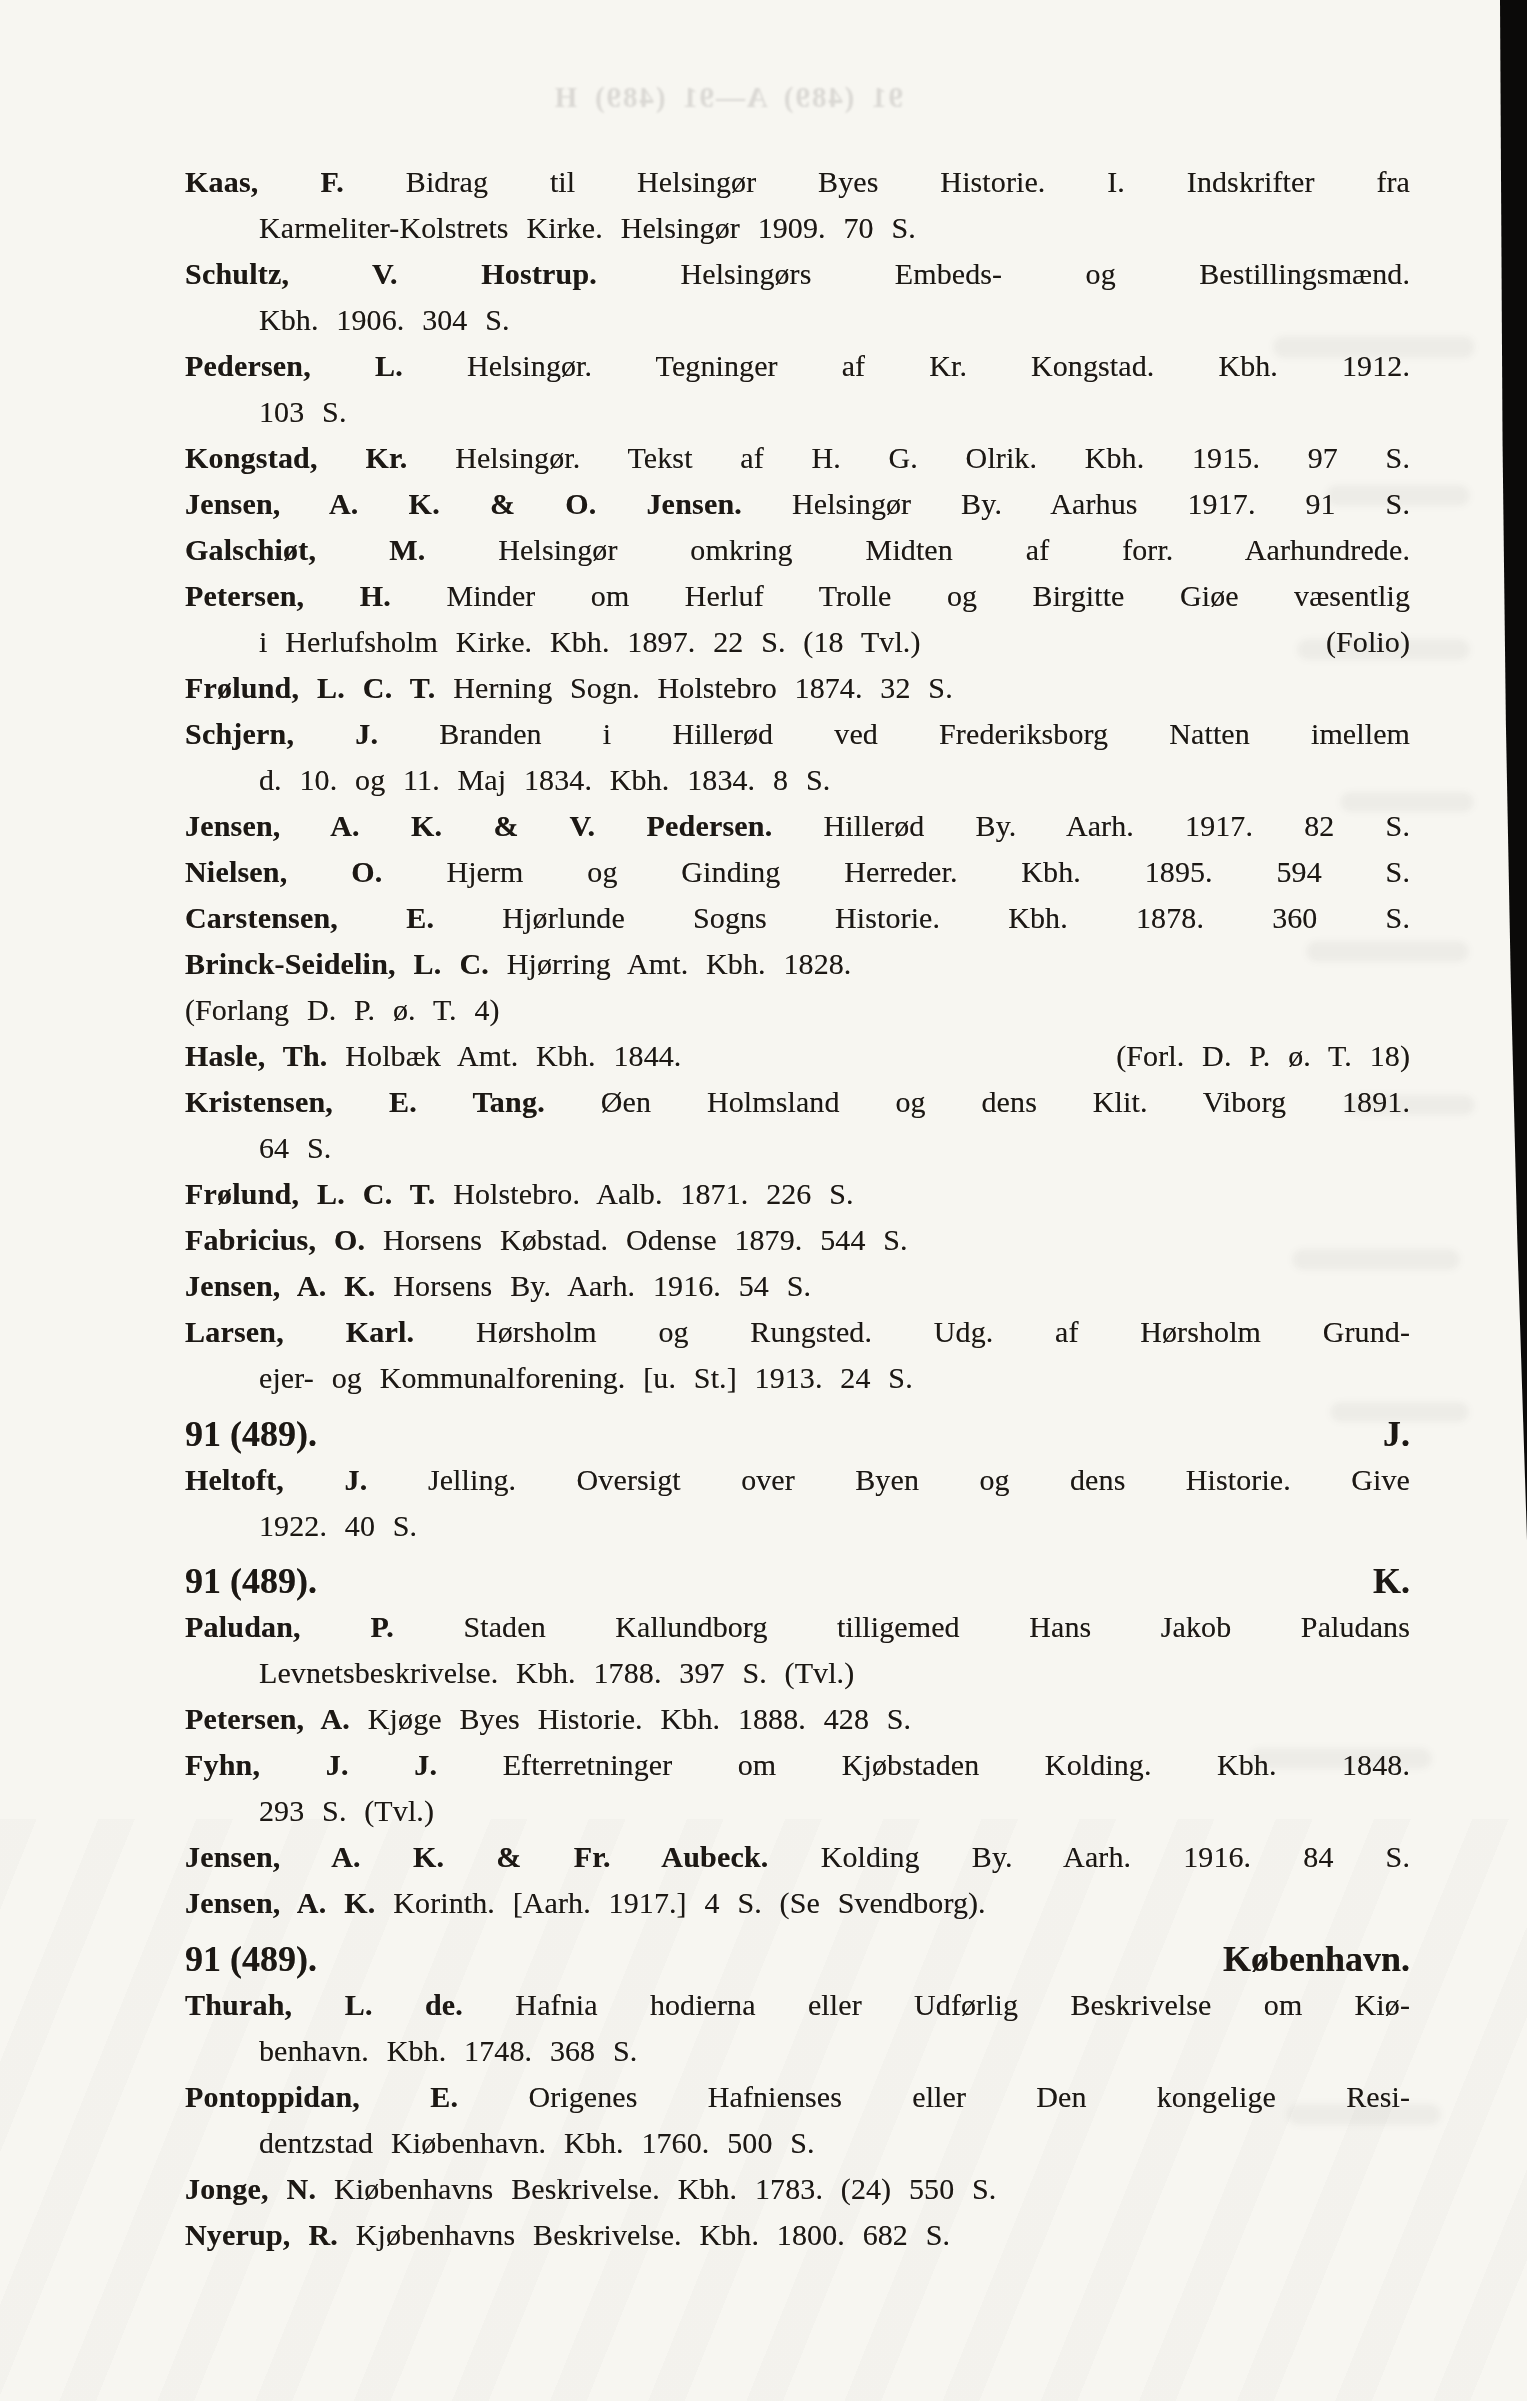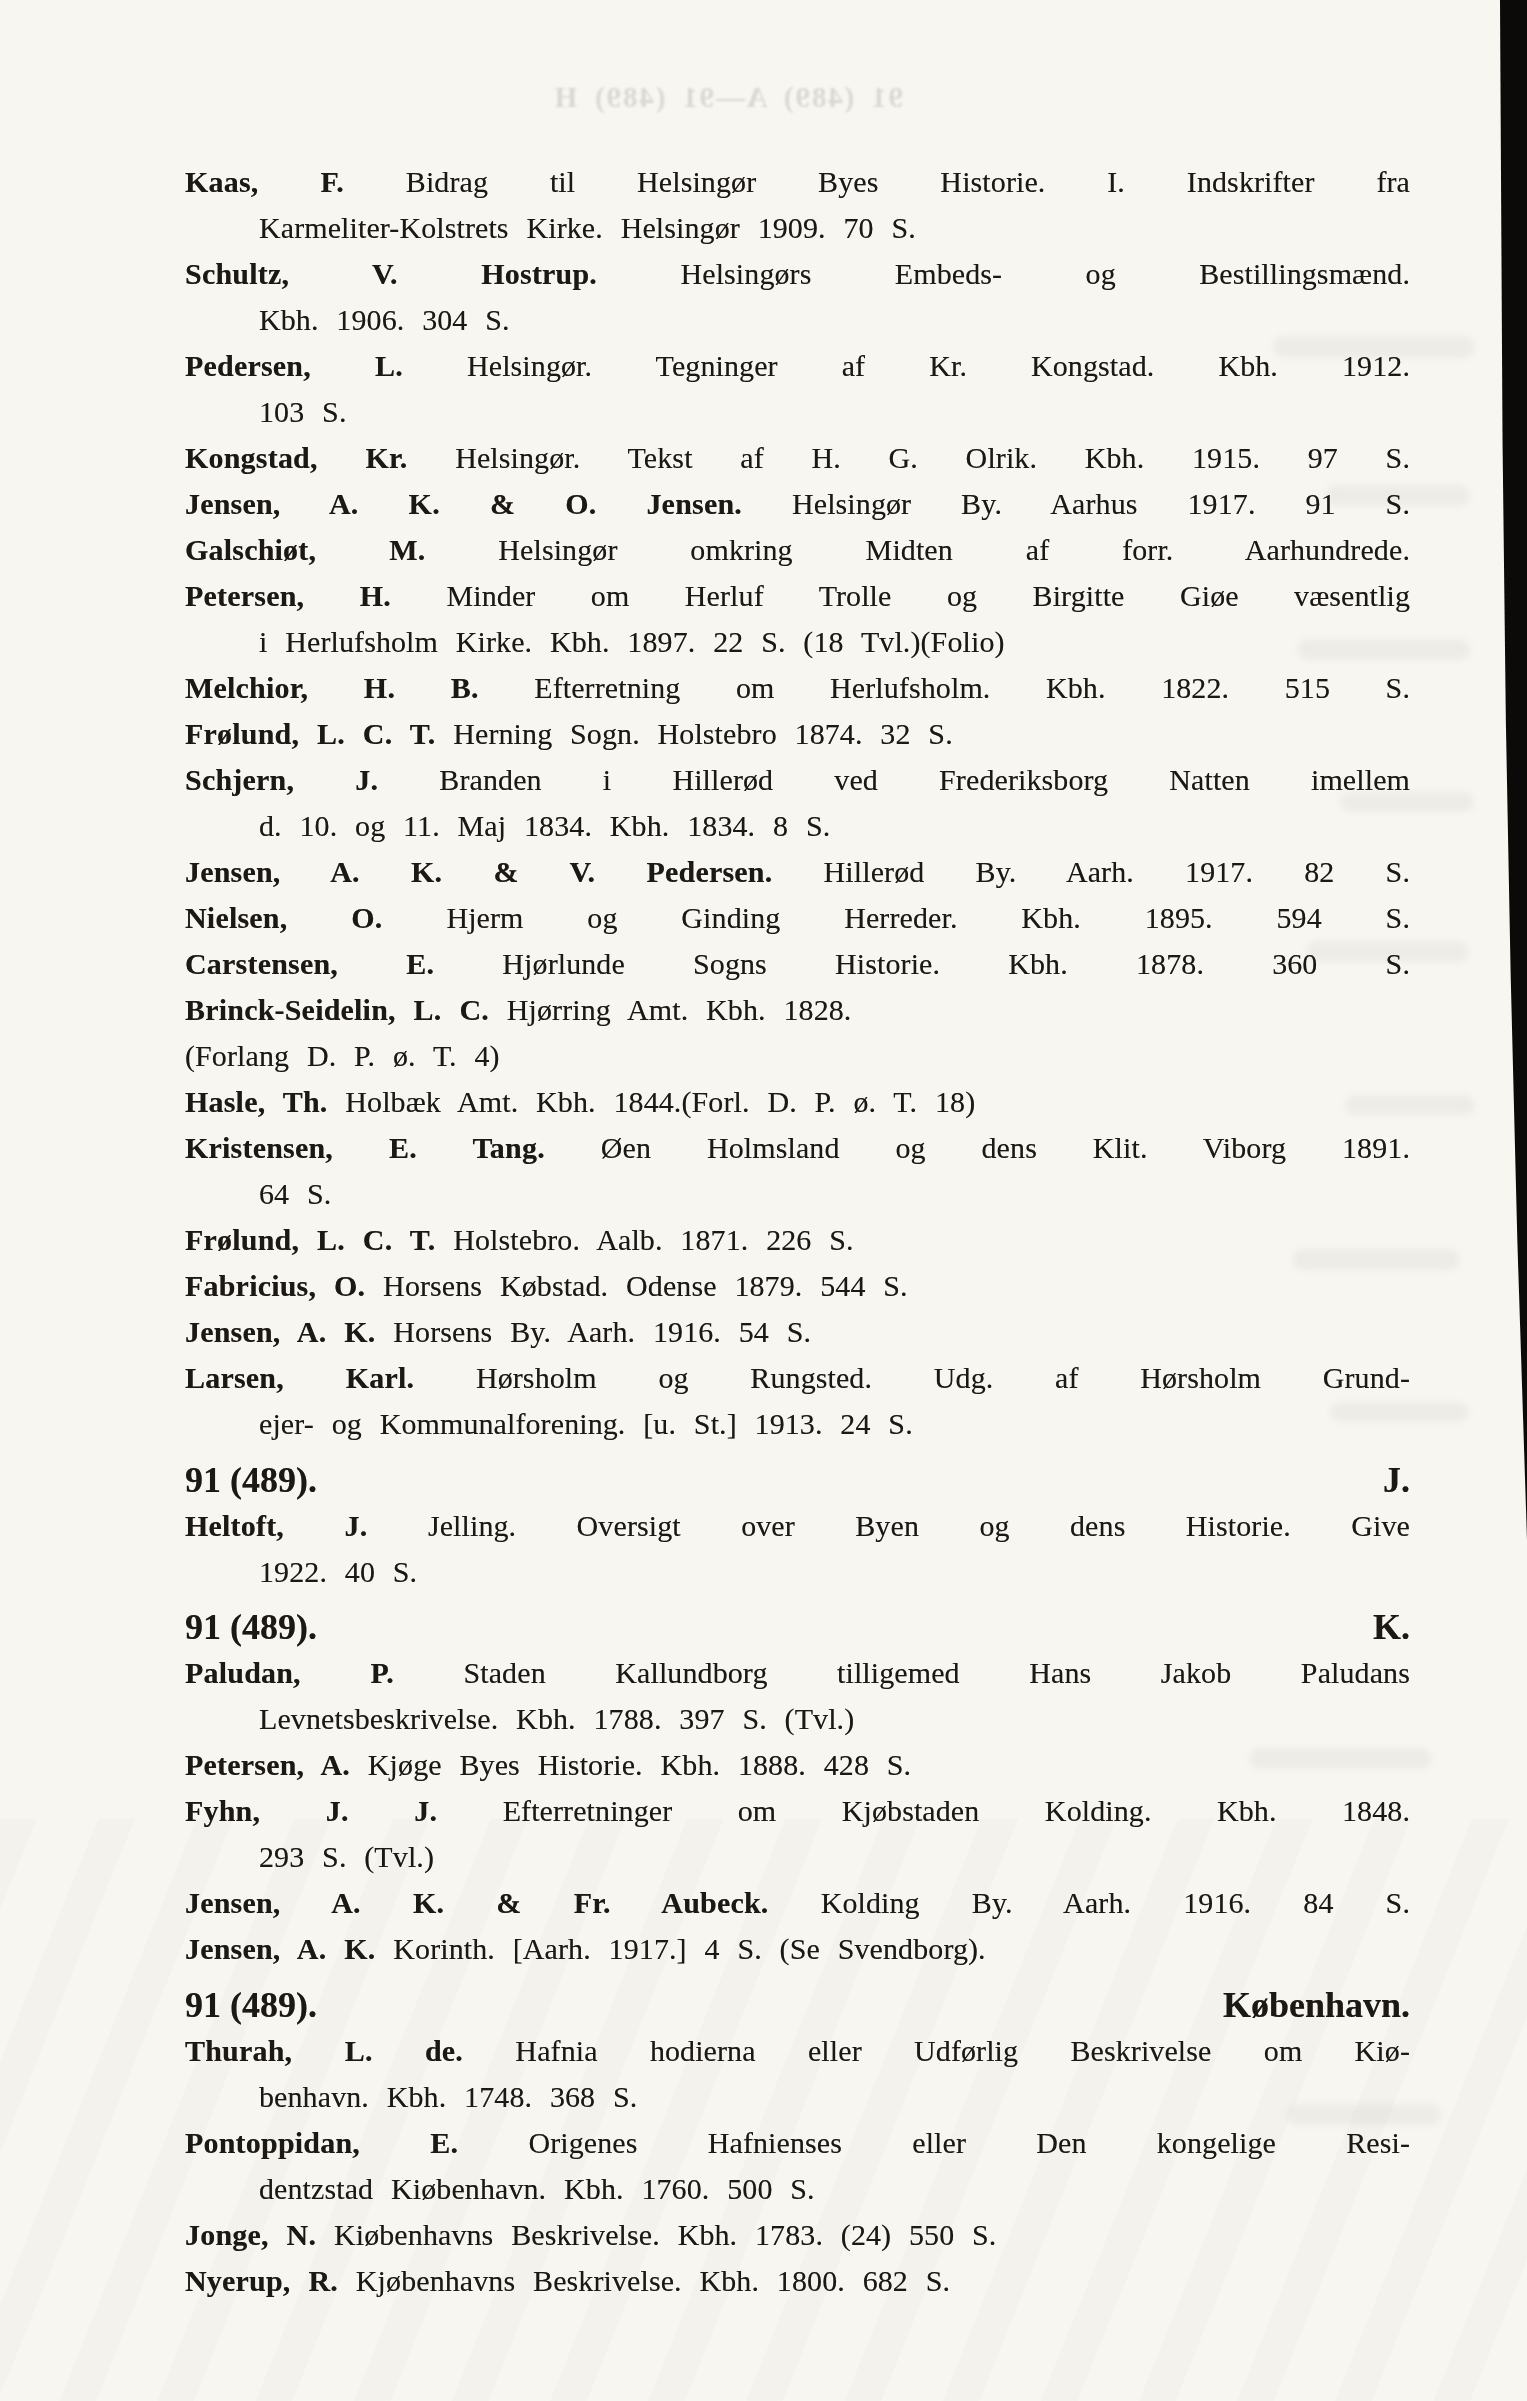--- a/index.html
+++ b/index.html
@@ -27,21 +27,21 @@
     white-space:nowrap;
     text-shadow:0 0 0.5px rgba(20,15,10,0.45);
   }
   .line b{font-weight:700;letter-spacing:0.2px;}
   .ind{padding-left:74px;}
   .just{
     white-space:normal;
     text-align:justify;
     text-align-last:justify;
   }
-  .flexline{display:flex;white-space:nowrap;}
+  .flexline{display:flex;justify-content:space-between;white-space:nowrap;}
   .ralign{text-align:left;}
   .heading{
     display:flex;justify-content:space-between;
     font-size:36px;line-height:46px;font-weight:700;
     margin-top:9.6px;
     text-shadow:0 0 0.5px rgba(20,15,10,0.5);
   }
   
   .ghost-header{
     position:absolute;left:207px;top:81px;width:696px;
@@ -91,21 +91,20 @@
       <div class="line just"><span><b>Pedersen, L.</b><span> Helsingør. Tegninger af Kr. Kongstad. Kbh. 1912.</span></span></div>
       <div class="line ind"><span><span>103 S.</span></span></div>
       <div class="line just"><span><b>Kongstad, Kr.</b><span> Helsingør. Tekst af H. G. Olrik. Kbh. 1915. 97 S.</span></span></div>
       <div class="line just"><span><b>Jensen, A. K. &amp; O. Jensen.</b><span> Helsingør By. Aarhus 1917. 91 S.</span></span></div>
       <div class="line just"><span><b>Galschiøt, M.</b><span> Helsingør omkring Midten af forr. Aarhundrede.</span></span></div>
       <div class="line just"><span><b>Petersen, H.</b><span> Minder om Herluf Trolle og Birgitte Giøe væsentlig</span></span></div>
       <div class="line ind flexline">
         <span><span>i Herlufsholm Kirke. Kbh. 1897. 22 S. (18 Tvl.)</span></span>
         <span>(Folio)</span>
       </div>
-      <div class="line just"><span><b>Melchior, H. B.</b><span> Efterretning om Herlufsholm. Kbh. 1822. 515 S.</span></span></div>
       <div class="line"><span><b>Frølund, L. C. T.</b><span> Herning Sogn. Holstebro 1874. 32 S.</span></span></div>
       <div class="line just"><span><b>Schjern, J.</b><span> Branden i Hillerød ved Frederiksborg Natten imellem</span></span></div>
       <div class="line ind"><span><span>d. 10. og 11. Maj 1834. Kbh. 1834. 8 S.</span></span></div>
       <div class="line just"><span><b>Jensen, A. K. &amp; V. Pedersen.</b><span> Hillerød By. Aarh. 1917. 82 S.</span></span></div>
       <div class="line just"><span><b>Nielsen, O.</b><span> Hjerm og Ginding Herreder. Kbh. 1895. 594 S.</span></span></div>
       <div class="line just"><span><b>Carstensen, E.</b><span> Hjørlunde Sogns Historie. Kbh. 1878. 360 S.</span></span></div>
       <div class="line"><span><b>Brinck-Seidelin, L. C.</b><span> Hjørring Amt. Kbh. 1828.</span></span></div>
       <div class="line ralign"><span><span>(Forlang D. P. ø. T. 4)</span></span></div>
       <div class="line flexline">
         <span><b>Hasle, Th.</b><span> Holbæk Amt. Kbh. 1844.</span></span>

